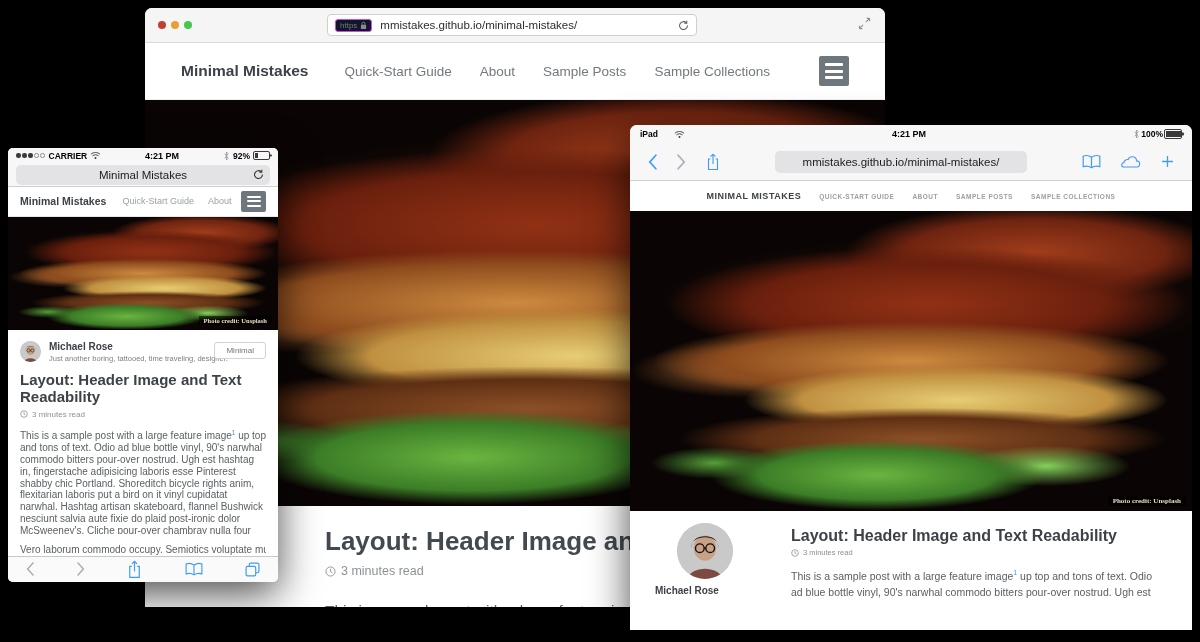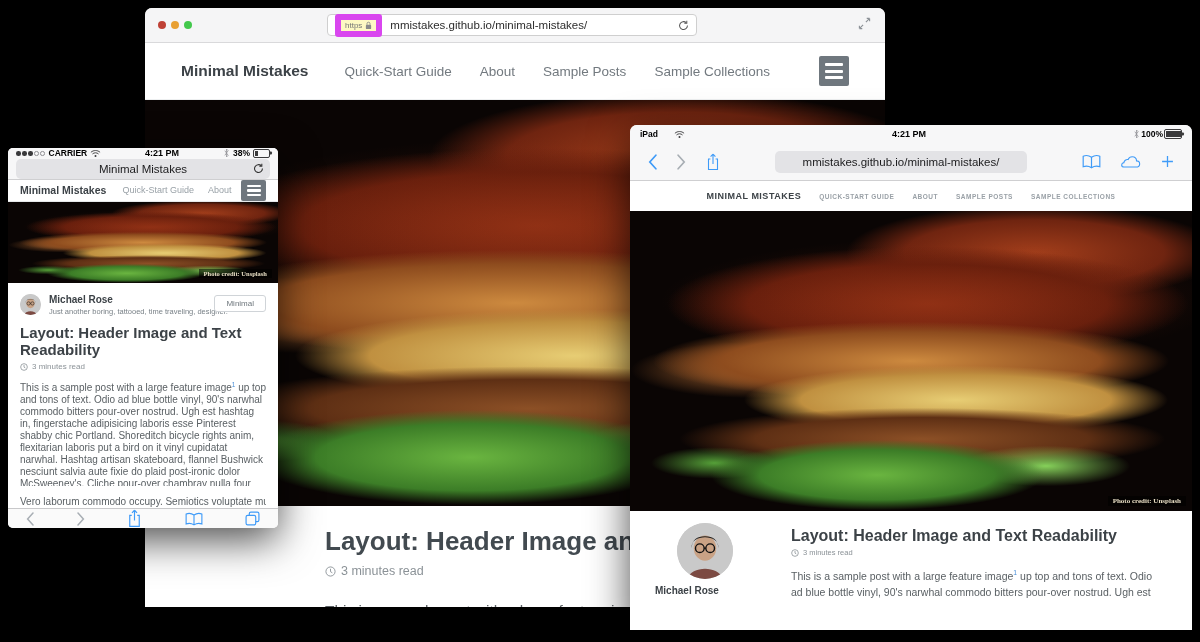--- a/index.html
+++ b/index.html
@@ -36,41 +36,41 @@
   .blue{color:#3f9bf8;} .graychev{color:#a8aeb4;}
   svg{display:block;}
 
   
   #desktop{left:145px;top:8px;width:740px;height:599px;border-radius:7px 7px 0 0;z-index:1;}
   .d-chrome{height:34px;background:#f5f5f6;border-bottom:1px solid #d9d9db;position:relative;display:flex;align-items:center;}
   .lights{display:flex;gap:5px;margin-left:13px;}
   .lights .dot{width:8px;height:8px;}
   .d-url{position:absolute;left:182px;top:6px;width:370px;height:22px;background:#fff;border:1px solid #cfcfcf;border-radius:4px;
     display:flex;align-items:center;padding:0 7px;box-sizing:border-box;}
-  .https-badge{display:flex;align-items:flex-start;gap:3px;background:#fef9c3;border:6px solid #d946ef;border-radius:3px;
+  .https-badge{display:flex;align-items:flex-start;gap:3px;background:#0f172a;border:1px solid #d946ef;border-radius:3px;
     padding:1px 4px;font-size:8px;color:#777;}
   .d-url-text{font-size:11.5px;color:#2d2d2d;margin-left:8px;}
   .d-reload{margin-left:auto;color:#555;}
   .d-expand{position:absolute;right:14px;top:9px;color:#8b9096;}
   .d-masthead{height:57px;background:#fff;border-bottom:1px solid #edeff0;display:flex;align-items:center;padding:0 36px;box-sizing:border-box;}
   .d-title{font-size:15.5px;font-weight:bold;color:#3c4247;}
   .d-nav{display:flex;gap:28px;margin-left:36px;}
   .d-nav span{font-size:13.5px;color:#72797f;cursor:pointer;}
   .d-burger{width:30px;height:30px;margin-left:auto;gap:3.5px;}
   .d-burger .hbar{width:18px;height:3px;}
   .d-image{height:406px;}
   .d-image .photo-credit{font-size:8px;}
   .d-content{padding:20px 0 0 180px;}
   .d-h1{font-size:26px;font-weight:bold;color:#424a50;margin:0 0 7px;width:560px;white-space:nowrap;}
   .d-meta{display:flex;align-items:center;gap:5px;font-size:12.5px;color:#8b9297;}
   .d-para{width:540px;margin-top:17px;font-size:15.5px;line-height:24px;color:#5a6064;}
   sup.fn{color:#4a90d9;font-size:.65em;cursor:pointer;}
 
   
-  #iphone{left:8px;top:148px;width:270px;height:380px;border-radius:5px;z-index:2;display:flex;flex-direction:column;}
+  #iphone{left:8px;top:148px;width:270px;height:434px;border-radius:5px;z-index:2;display:flex;flex-direction:column;}
   .i-status{height:20px;background:#f7f7f8;display:flex;align-items:center;padding:0 8px;font-size:8.5px;font-weight:bold;color:#000;}
   .sig-dots{display:flex;gap:1.5px;margin-right:4px;align-items:center;}
   .sig-dots .dot{width:4.5px;height:4.5px;}
   .dot.on{background:#3a3a3c;} .dot.off{border:1px solid #8e8e93;box-sizing:border-box;}
   .i-time{flex:1;text-align:center;font-size:9px;}
   .i-right{display:flex;align-items:center;gap:3px;}
   .i-batt{width:15px;height:7px;}
   .i-urlbar{height:29px;background:#f7f7f8;border-bottom:1px solid #cfcfd1;display:flex;align-items:center;padding:0 8px;}
   .i-field{position:relative;flex:1;height:20px;background:#e3e3e6;border-radius:5px;display:flex;align-items:center;justify-content:center;
     font-size:11.5px;color:#1b1b1d;}
@@ -204,21 +204,21 @@
       <span>CARRIER</span>
       <svg viewBox="0 0 12 9" width="11" height="9" style="margin-left:3px;color:#3a3a3c">
           <path d="M1 3.2 C3.8 .6 8.2 .6 11 3.2 M2.7 5 C4.6 3.3 7.4 3.3 9.3 5" fill="none" stroke="currentColor" stroke-width="1"></path>
           <circle cx="6" cy="7.2" r="1.1" fill="currentColor"></circle>
         </svg>
       <span class="i-time">4:21 PM</span>
       <span class="i-right">
         <svg viewBox="0 0 8 12" width="7" height="10" style="color:#8e8e93">
             <path d="M2 3.2 L6 8.8 L4 10.8 V1.2 L6 3.2 L2 8.8" fill="none" stroke="currentColor" stroke-width="0.9" stroke-linejoin="round"></path>
           </svg>
-        <span>38%</span>
+        <span>92%</span>
         <span class="battery i-batt">
             <span class="fill" style="width:22%"></span>
           </span>
       </span>
     </div>
 
     <div class="i-urlbar">
       <div class="i-field">
         <span>Minimal Mistakes</span>
         <span class="reload">

